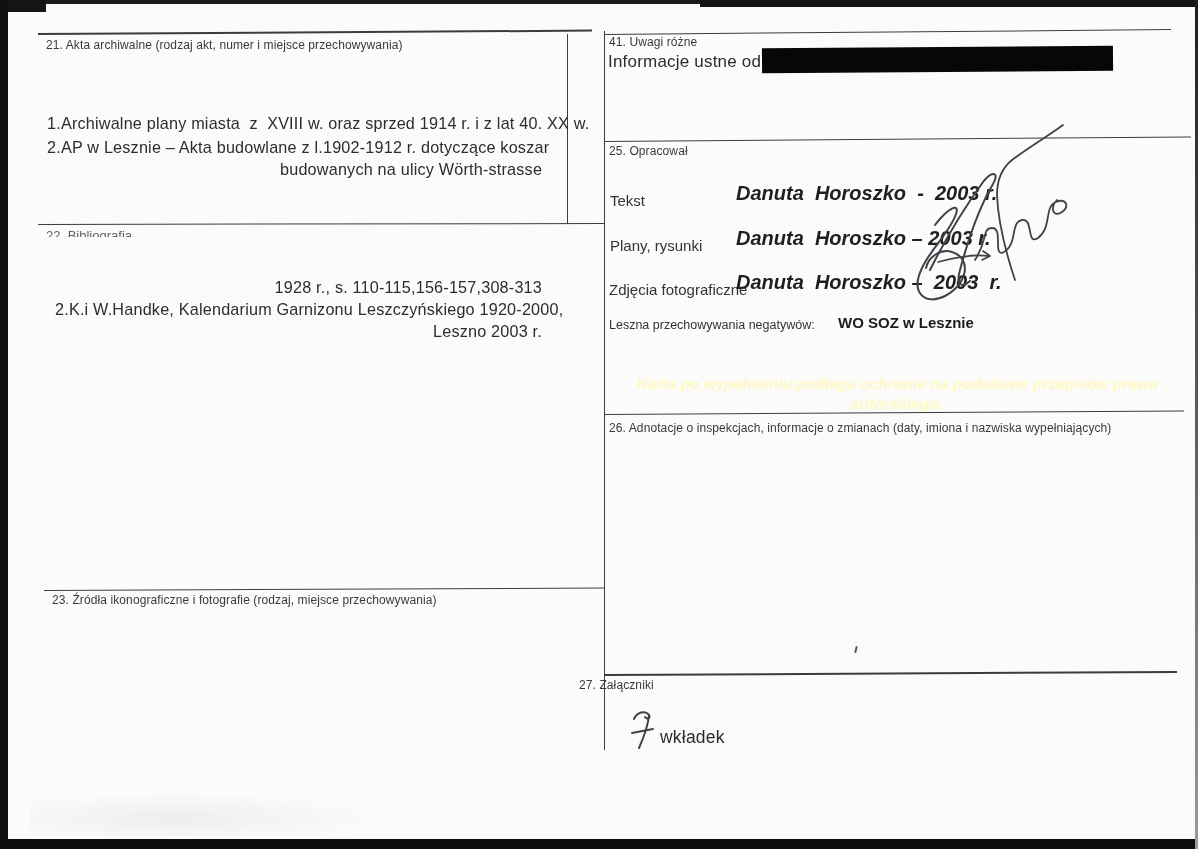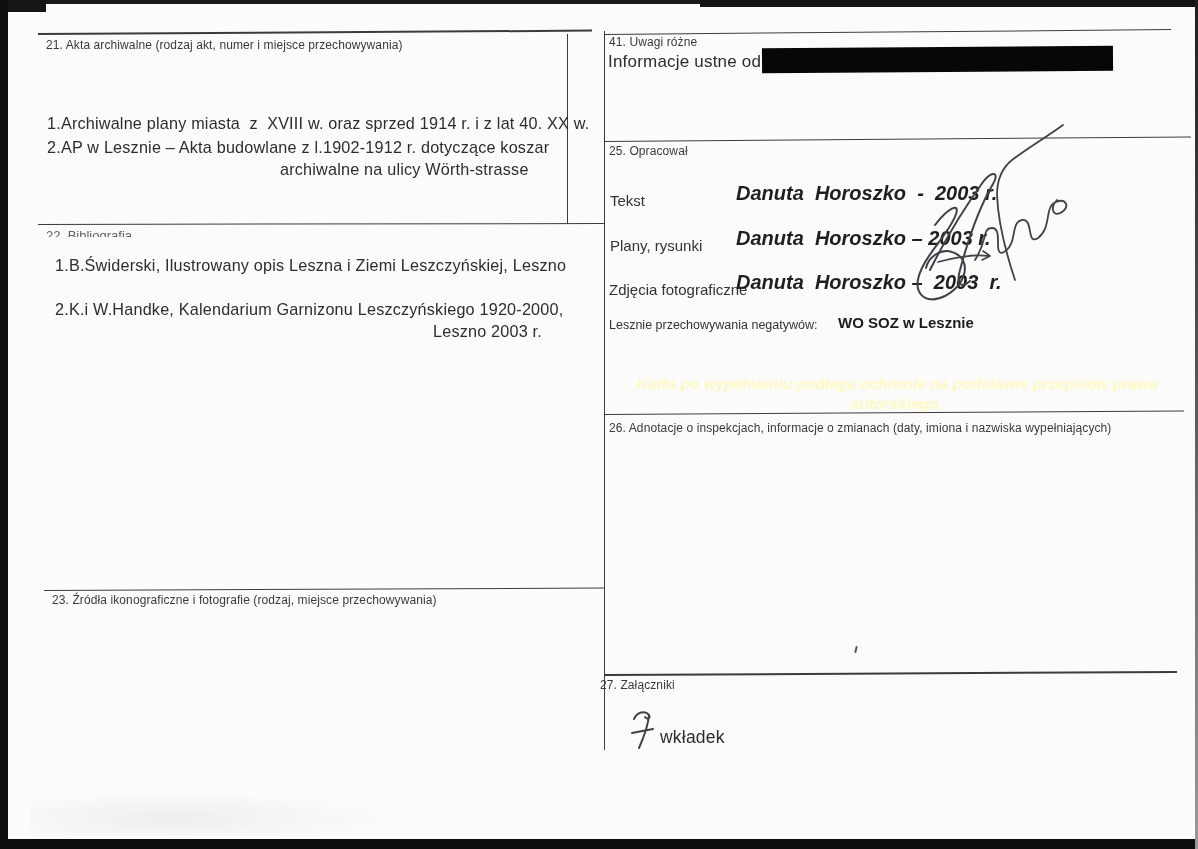--- a/index.html
+++ b/index.html
@@ -57,54 +57,54 @@
   <div class="hline" style="left:44px;top:590px;width:560px;height:1px;transform:rotate(-0.25deg);"></div>
   <div class="vline" style="left:604px;top:31px;height:719px;"></div>
   <div class="hline" style="left:604px;top:34px;width:567px;height:1px;transform:rotate(-0.5deg);"></div>
   <div class="hline" style="left:604px;top:141px;width:587px;height:1px;transform:rotate(-0.45deg);"></div>
   <div class="hline" style="left:604px;top:414px;width:580px;height:1px;transform:rotate(-0.35deg);"></div>
   <div class="hline" style="left:604px;top:674px;width:573px;height:2px;transform:rotate(-0.3deg);"></div>
 
   <div class="sec-h" style="left:46px;top:38px;">21. Akta archiwalne (rodzaj akt, numer i miejsce przechowywania)</div>
   <div class="body-txt" style="left:47px;top:114px;">1.Archiwalne plany miasta  z  XVIII w. oraz sprzed 1914 r. i z lat 40. XX w.</div>
   <div class="body-txt" style="left:47px;top:138px;">2.AP w Lesznie – Akta budowlane z l.1902-1912 r. dotyczące koszar</div>
-  <div class="body-txt" style="left:280px;top:160px;">archiwalne na ulicy Wörth-strasse</div>
+  <div class="body-txt" style="left:280px;top:160px;">budowanych na ulicy Wörth-strasse</div>
 
   <div class="clip22"><span>22. Bibliografia</span></div>
-  <div class="body-txt" style="left:55px;top:256px;">1.B.Świderski, Ilustrowany opis Leszna i Ziemi Leszczyńskiej, Leszno</div>
+  <div class="body-txt" style="left:55px;top:278px;width:487px;text-align:right;">1928 r., s. 110-115,156-157,308-313</div>
   <div class="body-txt" style="left:55px;top:300px;">2.K.i W.Handke, Kalendarium Garnizonu Leszczyńskiego 1920-2000,</div>
   <div class="body-txt" style="left:55px;top:322px;width:487px;text-align:right;">Leszno 2003 r.</div>
 
   <div class="sec-h" style="left:52px;top:593px;">23. Źródła ikonograficzne i fotografie (rodzaj, miejsce przechowywania)</div>
 
   <div class="sec-h" style="left:609px;top:35px;">41. Uwagi różne</div>
   <div class="body-txt" style="left:608px;top:52px;font-size:17px;">Informacje ustne od pana</div>
   <div class="redact"></div>
 
   <div class="sec-h" style="left:609px;top:144px;">25. Opracował</div>
   <div class="lbl" style="left:610px;top:184px;">Tekst</div>
   <div class="val" style="left:736px;top:182px;">Danuta  Horoszko  -  2003 r.</div>
   <div class="lbl" style="left:610px;top:229px;">Plany, rysunki</div>
   <div class="val" style="left:736px;top:227px;">Danuta  Horoszko – 2003 r.</div>
   <div class="lbl" style="left:609px;top:273px;">Zdjęcia fotograficzne</div>
   <div class="val" style="left:736px;top:271px;">Danuta  Horoszko –  2003  r.</div>
-  <div class="small-lbl" style="left:609px;top:318px;">Lesznie przechowywania negatywów:</div>
+  <div class="small-lbl" style="left:609px;top:318px;">Leszna przechowywania negatywów:</div>
   <div class="neg-val" style="left:838px;top:314px;">WO SOZ w Lesznie</div>
   <div class="notice">Karta po wypełnieniu podlega ochronie na podstawie przepisów prawa autorskiego.</div>
 
   <svg style="left:880px;top:110px;" width="220" height="210" viewBox="0 0 220 210">
     <path class="ink" stroke-width="2" d="M 55 115 C 68 98 80 92 76 104 C 70 122 50 140 42 158 C 30 183 45 196 65 186 C 88 174 92 148 72 142 C 60 138 48 148 46 158"></path>
     <path class="ink" stroke-width="2" d="M 50 160 C 70 120 90 90 103 72 C 112 60 120 62 113 74 C 100 96 88 130 80 160 C 76 174 81 179 90 171"></path>
     <path class="ink" stroke-width="1.8" d="M 95 150 C 108 130 102 118 112 118 C 124 118 112 148 124 142 C 138 134 130 112 142 110 C 154 108 146 136 158 128 C 172 118 164 96 176 92 C 186 88 190 96 182 102 C 174 108 169 99 177 90"></path>
     <path class="ink" stroke-width="1.8" d="M 135 170 C 125 140 118 110 117 85 C 117 70 122 58 132 50 C 148 38 165 28 183 15"></path>
     <path class="ink" stroke-width="1.6" d="M 58 152 C 80 146 95 144 108 146 M 103 141 L 110 146 L 102 150"></path>
   </svg>
 
   <div class="sec-h" style="left:609px;top:421px;">26. Adnotacje o inspekcjach, informacje o zmianach (daty, imiona i nazwiska wypełniających)</div>
   <div class="stray-mark"></div>
 
-  <div class="sec-h" style="left:600px;top:678px;">27. Załączniki</div>
+  <div class="sec-h" style="left:579px;top:678px;">27. Załączniki</div>
   <span class="hand7-text">7</span>
   <svg style="left:630px;top:708px;" width="30" height="42" viewBox="0 0 30 42">
     <path class="ink" stroke="#3a3a3a" stroke-width="2" d="M 4 11 C 7 4 15 2 19 7 C 21 10 17 12 15 9 M 19 7 C 18 19 13 31 9 40 M 2 25 L 23 21"></path>
   </svg>
   <div class="body-txt" style="left:660px;top:727px;font-size:17.5px;">wkładek</div>
 </div>
 
 </body></html>

